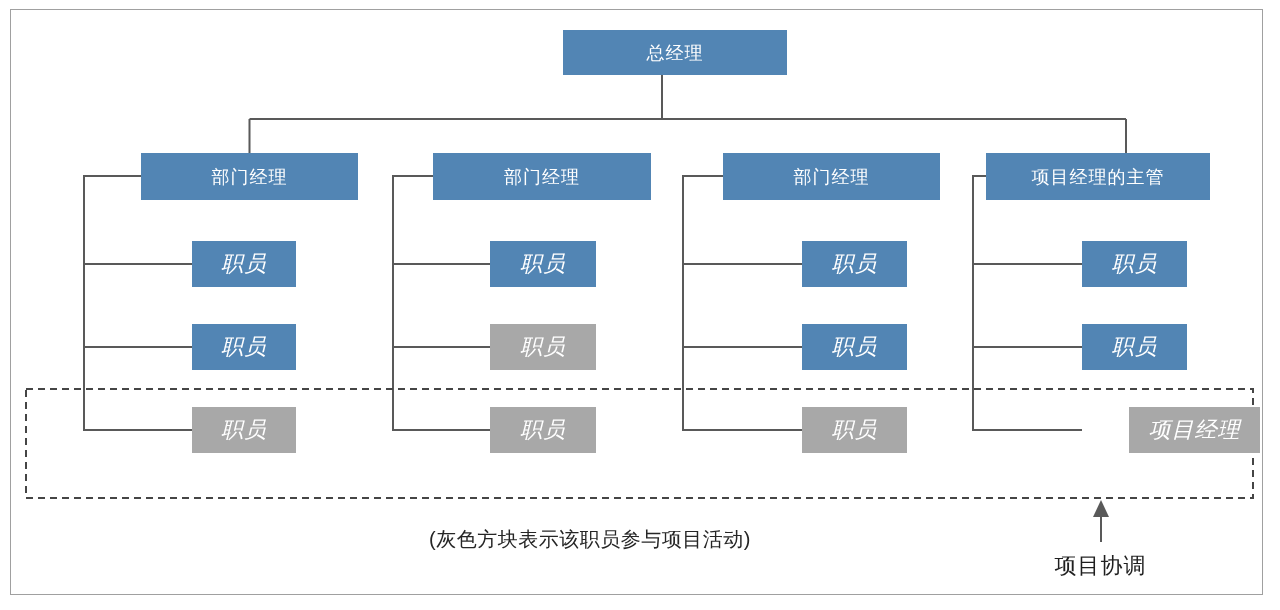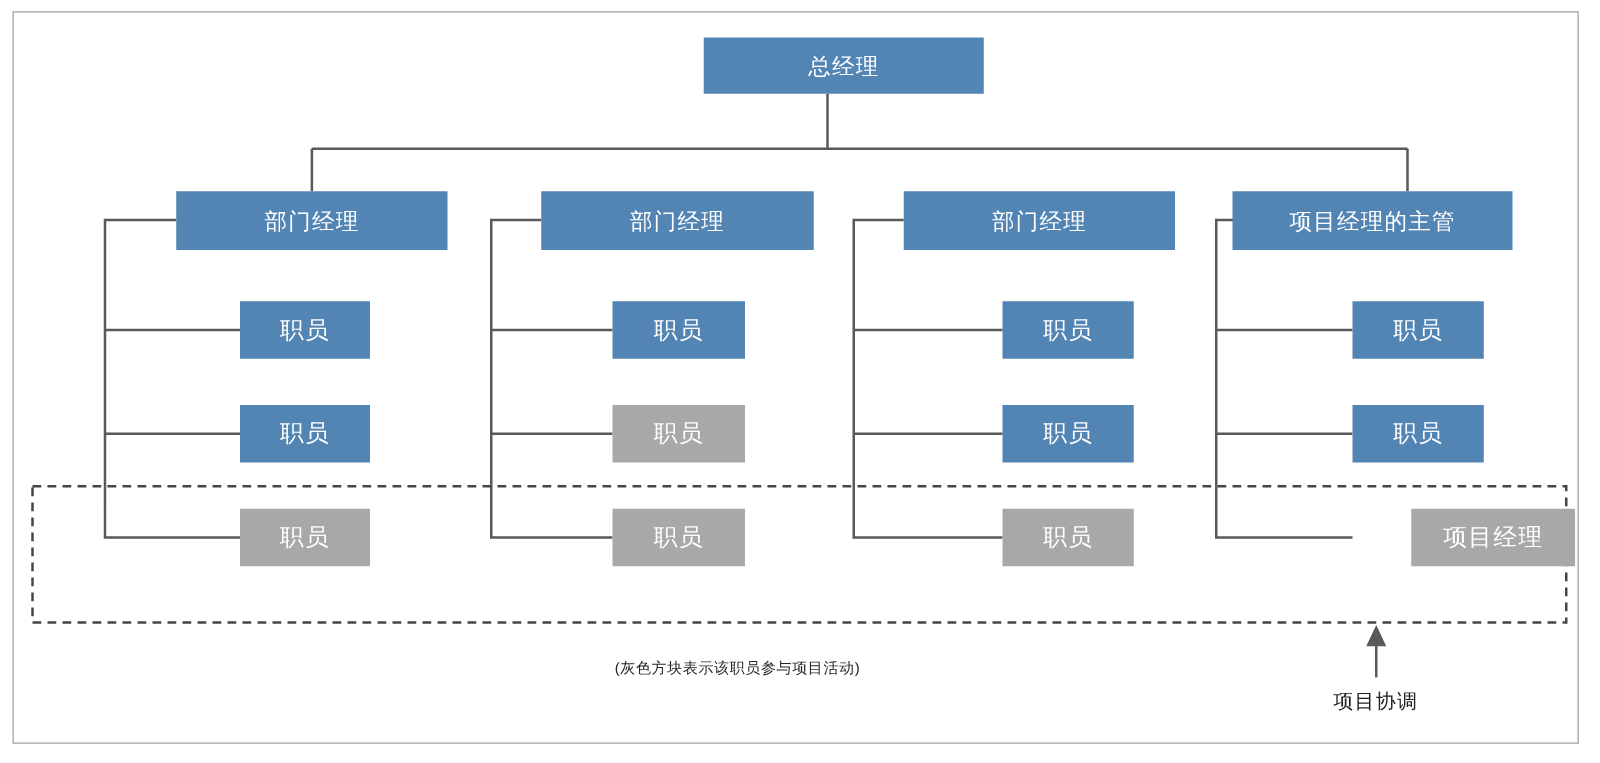--- a/index.html
+++ b/index.html
@@ -12,28 +12,28 @@
     border:1.5px solid #a0a0a0;box-sizing:border-box;
   }
   .lines{position:absolute;left:0;top:0;}
   .node{
     position:absolute;display:flex;align-items:center;justify-content:center;
     color:#ffffff;font-size:18px;letter-spacing:1px;box-sizing:border-box;
     white-space:nowrap;
   }
   .node.blue{background:#5285B4;}
   .node.gray{background:#A8A8A8;}
-  .node.staff{font-size:19px;}
+  .node.staff{font-size:22px;font-style:italic;}
   .caption{
     position:absolute;left:400px;top:526px;width:380px;text-align:center;
-    font-size:12px;color:#262626;letter-spacing:0.5px;
+    font-size:20px;color:#262626;letter-spacing:0.5px;
   }
   .coord-label{
     position:absolute;left:1028px;top:551px;width:145px;text-align:center;
-    font-size:16px;color:#1f1f1f;letter-spacing:1px;
+    font-size:22px;color:#1f1f1f;letter-spacing:1px;
   }
 </style>
 </head>
 <body>
 
 <div class="canvas">
 
   <div class="frame"></div>
 
   <svg class="lines" width="1280" height="610" viewBox="0 0 1280 610">

